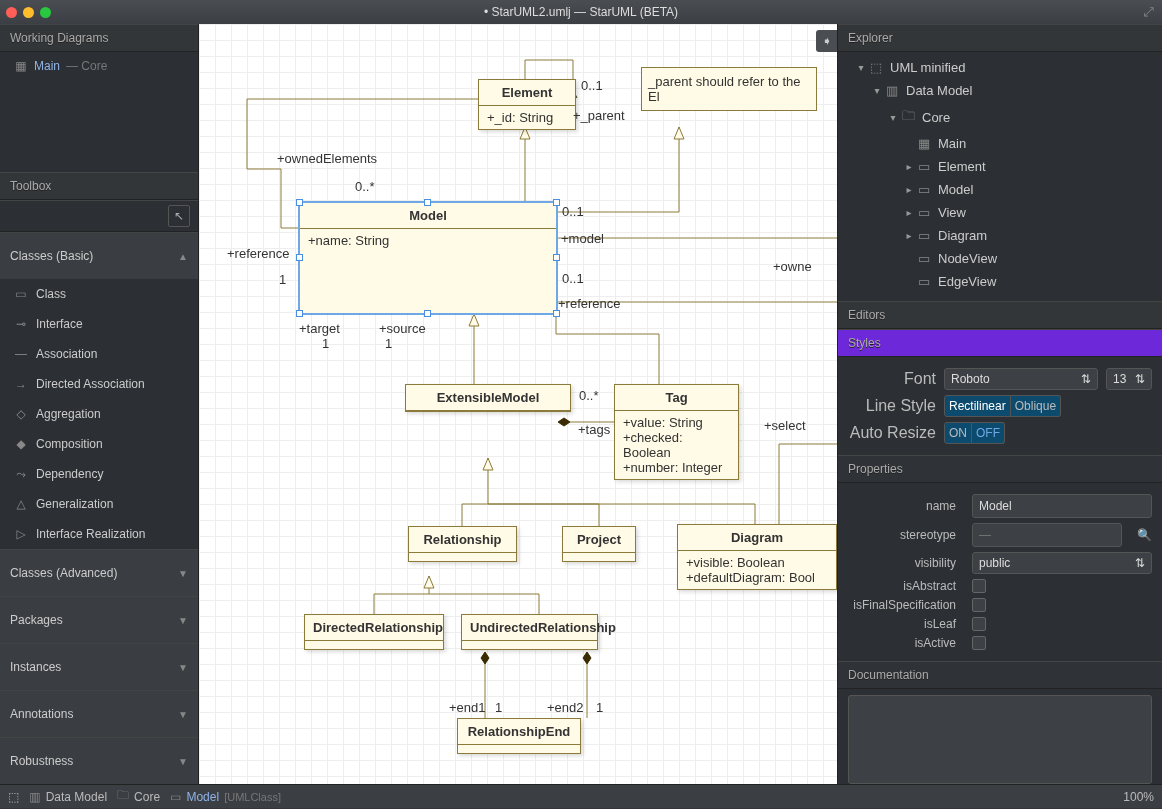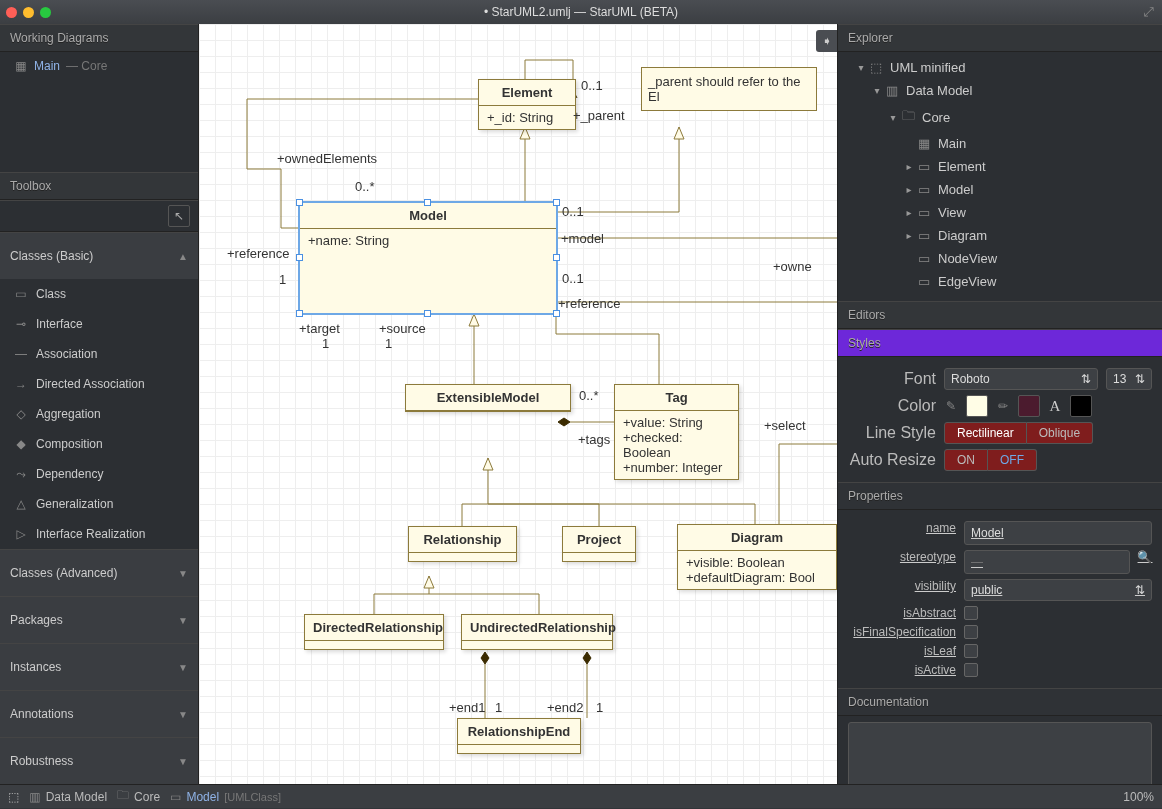--- a/index.html
+++ b/index.html
@@ -38,25 +38,25 @@
   .tree-row .tw { width:10px; color:#999; font-size:10px; text-align:center;}
   .tree-row .ic { width:16px; color:#888; }
   .ind1{padding-left:18px;}.ind2{padding-left:34px;}.ind3{padding-left:50px;}.ind4{padding-left:66px;}
   .styles, .props { padding: 6px 10px; }
   .row { display:flex; align-items:center; margin:5px 0; gap:8px;}
   .row .lbl { width:88px; text-align:right; color:#bbb; font-size:16px;}
   .select { flex:1; background:#3d4044; border:1px solid #555; border-radius:3px; padding:3px 6px; color:#ddd; display:flex;justify-content:space-between;align-items:center; font-size:12px;}
   .numsel { width:46px; background:#3d4044; border:1px solid #555; border-radius:3px; padding:3px 6px; color:#ddd; display:flex;justify-content:space-between;align-items:center;font-size:12px;}
   .swatch { width:22px; height:22px; border:1px solid #555; border-radius:2px; }
   .toggle-group { display:flex; gap:0;}
-  .toggle-btn { background:#7f1d1d; border:1px solid #555; padding:3px 12px; color:#bbb; font-size:12px;text-align:center;}
+  .toggle-btn { background:#0c4a6e; border:1px solid #555; padding:3px 4px; color:#bbb; font-size:12px;text-align:center;}
   .toggle-btn:first-child{border-radius:3px 0 0 3px;} .toggle-btn:last-child{border-radius:0 3px 3px 0;border-left:none;}
   .toggle-btn.on { color:#fff;}
   .toggle-btn.off-active{ color:#6ea8e6; }
-  .prop-row{ display:flex; align-items:flex-start; margin:5px 0; gap:8px;text-decoration:underline;}
+  .prop-row{ display:flex; align-items:center; margin:5px 0; gap:16px;}
   .prop-row .lbl{ width:108px; text-align:right; color:#bbb; font-size:12px;}
   .prop-input{ flex:1; background:#3d4044; border:1px solid #555; border-radius:3px; padding:4px 6px; color:#ddd; font-size:12px;}
   .check { width:14px;height:14px;border:1px solid #666;background:#3d4044;border-radius:2px;}
   .doc-area{ margin:6px 10px 0 10px; flex:1; background:#3d4044; border:1px solid #555; border-radius:3px; min-height:72px;}
   .statusbar{ height:24px; background:#3b3e42; border-top:1px solid #222; display:flex; align-items:center; padding:0 8px; color:#bbb; gap:10px;}
   .crumb{ display:flex; align-items:center; gap:5px; }
   .crumb .cic{ color:#888; }
   .crumb .sel-c{ color:#8fb2e6; }
   .zoom { margin-left:auto; }
   svg.edges{position:absolute;inset:0;pointer-events:none;}
@@ -259,21 +259,21 @@
       <div class="body">
           <div>+visible: Boolean</div>
           <div>+defaultDiagram: Bool</div>
         </div>
     </div>
 
     <div class="uml-box" style="left:105px;top:590px;width:140px;">
         <div class="hdr">DirectedRelationship</div>
         <div class="body"></div>
       </div>
-    <div class="uml-box" style="left:262px;top:590px;width:152px;">
+    <div class="uml-box" style="left:262px;top:590px;width:137px;">
         <div class="hdr">UndirectedRelationship</div>
         <div class="body"></div>
       </div>
     <div class="uml-box" style="left:258px;top:694px;width:124px;">
         <div class="hdr">RelationshipEnd</div>
         <div class="body"></div>
       </div>
 
     <div class="edge-label" style="left:78px;top:127px;">+ownedElements</div>
     <div class="edge-label" style="left:156px;top:155px;">0..*</div>
@@ -283,21 +283,21 @@
     <div class="edge-label" style="left:80px;top:248px;">1</div>
     <div class="edge-label" style="left:100px;top:297px;">+target</div>
     <div class="edge-label" style="left:123px;top:312px;">1</div>
     <div class="edge-label" style="left:180px;top:297px;">+source</div>
     <div class="edge-label" style="left:186px;top:312px;">1</div>
     <div class="edge-label" style="left:363px;top:180px;">0..1</div>
     <div class="edge-label" style="left:362px;top:207px;">+model</div>
     <div class="edge-label" style="left:363px;top:247px;">0..1</div>
     <div class="edge-label" style="left:359px;top:272px;">+reference</div>
     <div class="edge-label" style="left:380px;top:364px;">0..*</div>
-    <div class="edge-label" style="left:379px;top:408px;">+tags</div>
+    <div class="edge-label" style="left:379px;top:398px;">+tags</div>
     <div class="edge-label" style="left:574px;top:235px;">+owne</div>
     <div class="edge-label" style="left:565px;top:394px;">+select</div>
     <div class="edge-label" style="left:250px;top:676px;">+end1</div>
     <div class="edge-label" style="left:296px;top:676px;">1</div>
     <div class="edge-label" style="left:348px;top:676px;">+end2</div>
     <div class="edge-label" style="left:397px;top:676px;">1</div>
   </div>
 
   <div class="right">
     <div class="panel-title">Explorer</div>
@@ -362,29 +362,20 @@
         <div class="select">
             <span>Roboto</span>
             <span>⇅</span>
           </div>
         <div class="numsel">
             <span>13</span>
             <span>⇅</span>
           </div>
       </div>
       <div class="row">
-        <span class="lbl">Color</span>
-        <span class="tb-icon">✎</span>
-        <div class="swatch" style="background:#fffde6;"></div>
-        <span class="tb-icon">✏</span>
-        <div class="swatch" style="background:#4b1b2e;"></div>
-        <span class="tb-icon" style="color:#ccc;font-family:serif;font-size:15px;">A</span>
-        <div class="swatch" style="background:#000;"></div>
-      </div>
-      <div class="row">
         <span class="lbl">Line Style</span>
         <div class="toggle-group">
           <div class="toggle-btn on">Rectilinear</div>
           <div class="toggle-btn">Oblique</div>
         </div>
       </div>
       <div class="row">
         <span class="lbl">Auto Resize</span>
         <div class="toggle-group">
           <div class="toggle-btn">ON</div>

